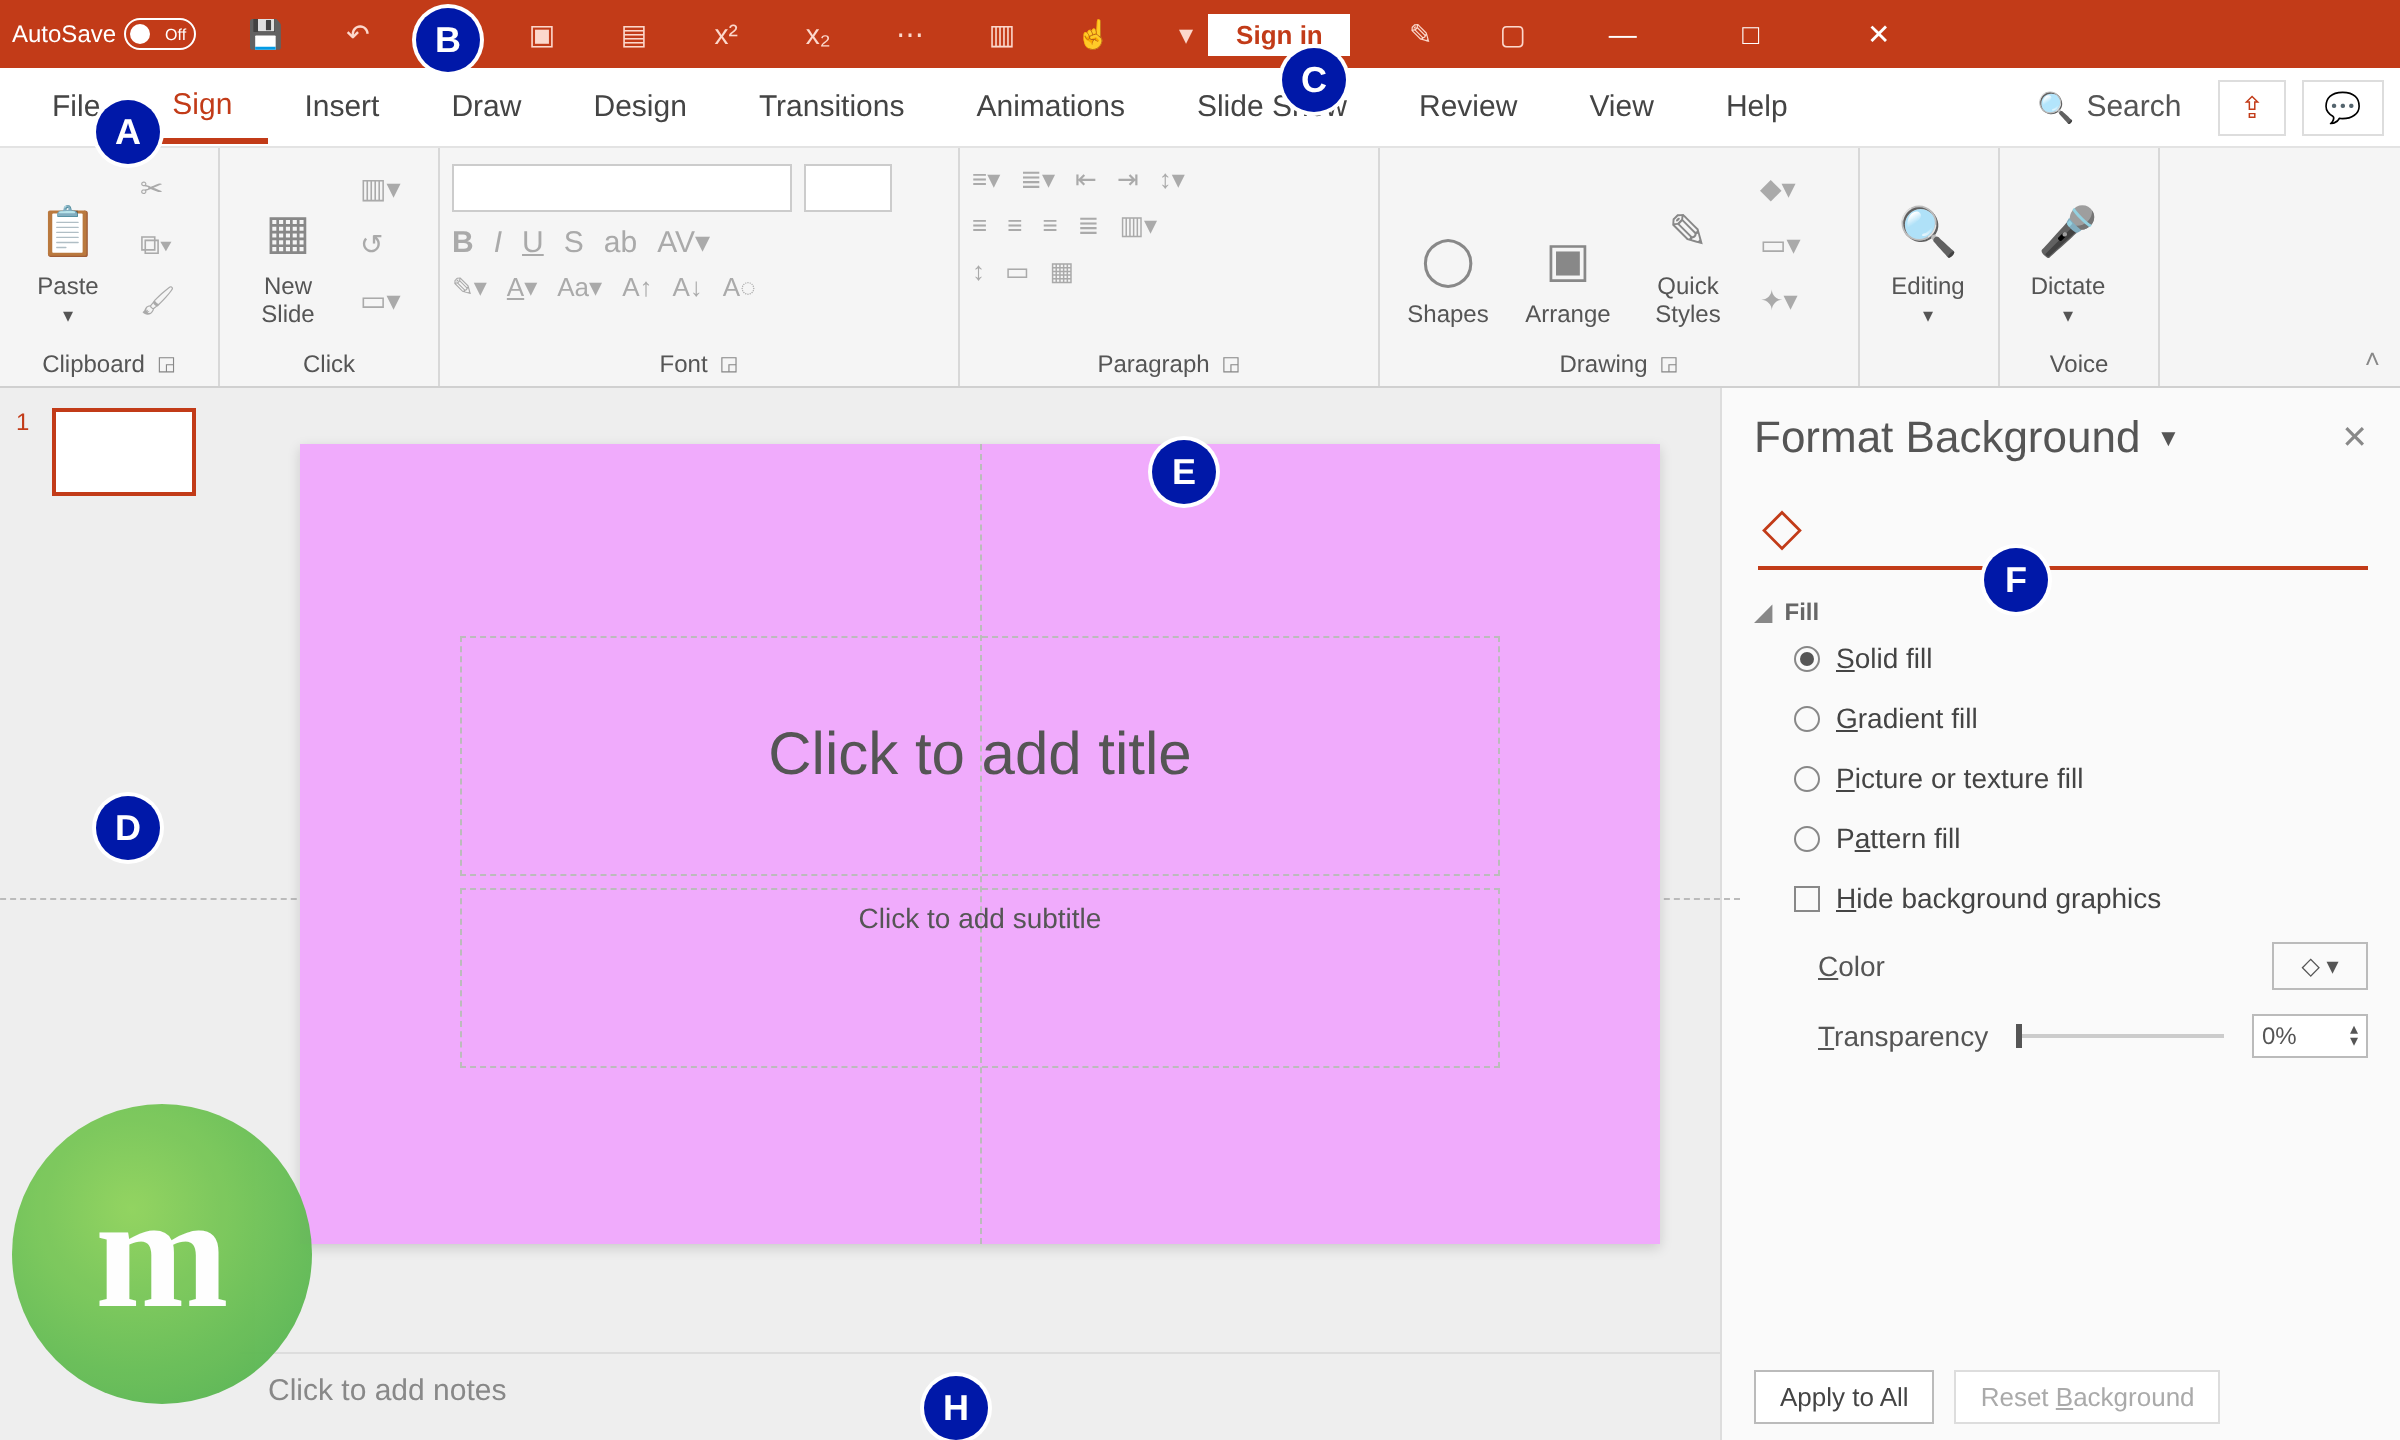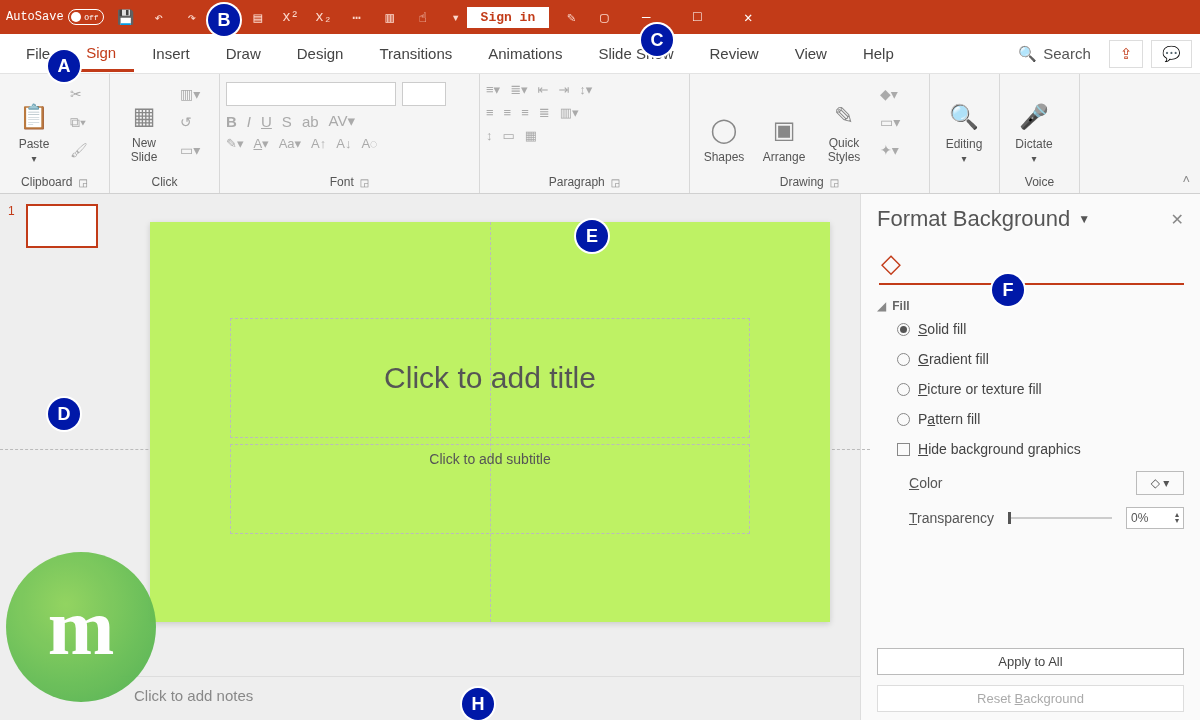--- a/index.html
+++ b/index.html
@@ -1,19 +1,19 @@
 <!DOCTYPE html>
 <html><head>
 <meta charset="utf-8">
 <style>
   * { box-sizing: border-box; margin: 0; padding: 0; }
   html, body { width: 1200px; height: 720px; font-family: "Segoe UI", Arial, sans-serif; font-size: 13px; background: #fff; overflow: hidden; }
   
   .titlebar { background: #c23b18; height: 34px; color: #fff; display: flex; align-items: center; padding: 0 6px; }
-  .titlebar .left, .titlebar .right { display: flex; align-items: center; gap: 11px; font-family: Liberation Mono, monospace; }
+  .titlebar .left, .titlebar .right { display: flex; align-items: center; gap: 24px; }
   .titlebar .center { flex: 1; text-align: center; font-size: 14px; }
   .autosave { display: flex; align-items: center; gap: 4px; font-size: 12px; }
   .toggle { width: 36px; height: 16px; border: 1px solid #fff; border-radius: 9px; position: relative; display: inline-flex; align-items: center; justify-content: flex-end; padding-right: 4px; font-size: 8px; }
   .toggle::before { content: ""; width: 10px; height: 10px; background: #fff; border-radius: 50%; position: absolute; left: 2px; top: 2px; }
   .tb-icon { width: 22px; height: 22px; display: inline-flex; align-items: center; justify-content: center; color: #fcd8cc; font-size: 14px; }
   .signin { background: #fff; color: #c23b18; padding: 3px 14px; font-weight: 600; font-size: 13px; }
   .win-btn { width: 40px; height: 34px; display: inline-flex; align-items: center; justify-content: center; color: #fff; font-size: 14px; }
   
   .menubar { background: #fff; height: 40px; display: flex; align-items: center; padding: 0 8px; border-bottom: 1px solid #e3e3e3; }
   .menubar .tab { padding: 8px 18px; font-size: 15px; color: #444; cursor: pointer; }
@@ -34,21 +34,21 @@
   .fontbox { width:170px; height:24px; border:1px solid #ccc; background:#fff;}
   .sizebox { width:44px; height:24px; border:1px solid #ccc; background:#fff;}
   .row { display:flex; gap:6px; align-items:center;}
   
   .work { display:flex; height: calc(720px - 34px - 40px - 120px); background:#eeeeee; position:relative;}
   .thumbs { width:120px; background:#eeeeee; padding:10px 8px; }
   .thumbnum { color:#c23b18; font-size:12px; position:absolute; }
   .thumb { width:72px; height:44px; background:#fff; border:2px solid #c23b18; margin-left:18px;}
   .canvaswrap { flex:1; display:flex; flex-direction:column; }
   .canvas { flex:1; display:flex; align-items:flex-start; justify-content:center; padding:28px 20px 10px; position:relative;}
-  .slide { background:#bef264; width:680px; height:400px; box-shadow:0 2px 6px rgba(0,0,0,.15); position:relative;}
+  .slide { background:#f0abfc; width:680px; height:400px; box-shadow:0 2px 6px rgba(0,0,0,.15); position:relative;}
   .guide-v { position:absolute; left:50%; top:0; bottom:0; border-left:1px dashed #bbb;}
   .ruler-h { position:absolute; top:54%; left:0; right:0; border-top:1px dashed #bbb;}
   .titleph { position:absolute; left:80px; right:80px; top:96px; height:120px; border:1px dashed #bbb; display:flex; align-items:center; justify-content:center; font-size:30px; color:#555;}
   .subph { position:absolute; left:80px; right:80px; top:222px; height:90px; border:1px dashed #bbb; display:flex; align-items:flex-start; justify-content:center; font-size:14px; color:#555; padding-top:6px;}
   .notes { height:44px; background:#eeeeee; border-top:1px solid #ddd; padding:10px 14px; color:#888; font-size:15px;}
   
   .pane { width:340px; background:#fafafa; border-left:1px solid #ddd; padding:12px 16px 8px; display:flex; flex-direction:column;}
   .pane-head { display:flex; align-items:center; gap:8px; color:#444;}
   .pane-title { font-size:22px; color:#555;}
   .pane-head .drop { color:#555; font-size:12px;}
@@ -59,21 +59,21 @@
   .opts { margin-left:20px; display:flex; flex-direction:column; gap:14px; font-size:14px; color:#444;}
   .opt { display:flex; align-items:center; gap:8px;}
   .radio { width:13px; height:13px; border:1px solid #888; border-radius:50%; display:inline-flex; align-items:center; justify-content:center;}
   .radio.sel::after{content:""; width:7px; height:7px; background:#555; border-radius:50%;}
   .check { width:13px; height:13px; border:1px solid #888; display:inline-block;}
   .controls { margin:14px 0 0 32px; display:flex; flex-direction:column; gap:12px; font-size:14px; color:#555;}
   .colorbtn { width:48px; height:24px; border:1px solid #bbb; display:flex; align-items:center; justify-content:center; gap:4px; margin-left:auto; font-size:12px;}
   .slider { flex:1; height:2px; background:#ccc; position:relative; margin:0 8px;}
   .slider::before{content:""; position:absolute; left:0; top:-5px; width:3px; height:12px; background:#555;}
   .pct { width:58px; height:22px; border:1px solid #bbb; display:flex; align-items:center; justify-content:space-between; padding:0 4px; font-size:12px; background:#fff;}
-  .pane-foot { margin-top:auto; display:flex; gap:10px; padding-top:10px;flex-direction:column;}
+  .pane-foot { margin-top:auto; display:flex; gap:10px; padding-top:10px;}
   .btn { border:1px solid #bbb; background:#fff; padding:5px 12px; font-size:13px; color:#444;}
   .btn.dim { color:#aaa; border-color:#ddd;}
   .under { text-decoration: underline; }
   
   .ann { position:absolute; width:32px; height:32px; border-radius:50%; background:#0018a8; color:#fff; font-weight:700; font-size:18px; display:flex; align-items:center; justify-content:center; z-index:50; box-shadow:0 0 0 2px #fff;}
   .logo { position:absolute; left:6px; bottom:18px; width:150px; height:150px; border-radius:50%; background: radial-gradient(circle at 40% 35%, #8ed35a, #4caf50); display:flex; align-items:center; justify-content:center; color:#fff; font-size:80px; font-weight:900; font-family:Georgia,serif; opacity:.95;}
 </style>
 </head>
 <body>
 

